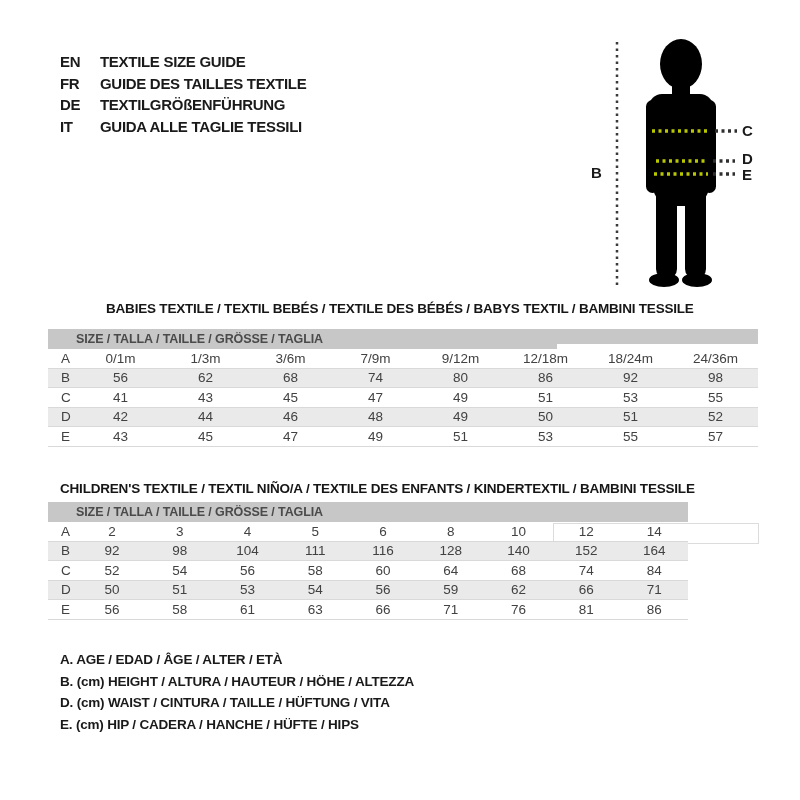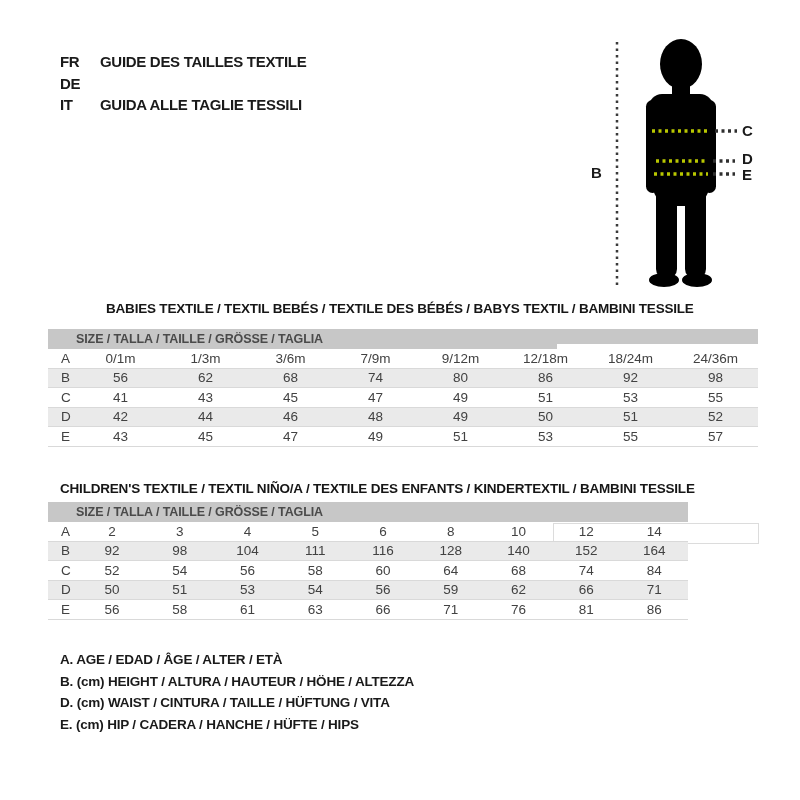--- a/index.html
+++ b/index.html
@@ -61,25 +61,30 @@
     font-size:13.5px; font-weight:700; color:#1a1a1a; letter-spacing:-0.2px;
   }
 </style>
 </head>
 <body>
 
 <div class="page">
 
   <div class="lang-block">
       <div class="lang-row">
+        <span class="lang-code">EN</span>
+        <span class="lang-label">TEXTILE SIZE GUIDE</span>
+      </div>
+      <div class="lang-row">
         <span class="lang-code">FR</span>
         <span class="lang-label">GUIDE DES TAILLES TEXTILE</span>
       </div>
       <div class="lang-row">
         <span class="lang-code">DE</span>
+        <span class="lang-label">TEXTILGRÖßENFÜHRUNG</span>
       </div>
       <div class="lang-row">
         <span class="lang-code">IT</span>
         <span class="lang-label">GUIDA ALLE TAGLIE TESSILI</span>
       </div>
     </div>
 
   <div class="figure-block">
     <svg viewBox="0 0 185 264" width="185" height="264">
 

